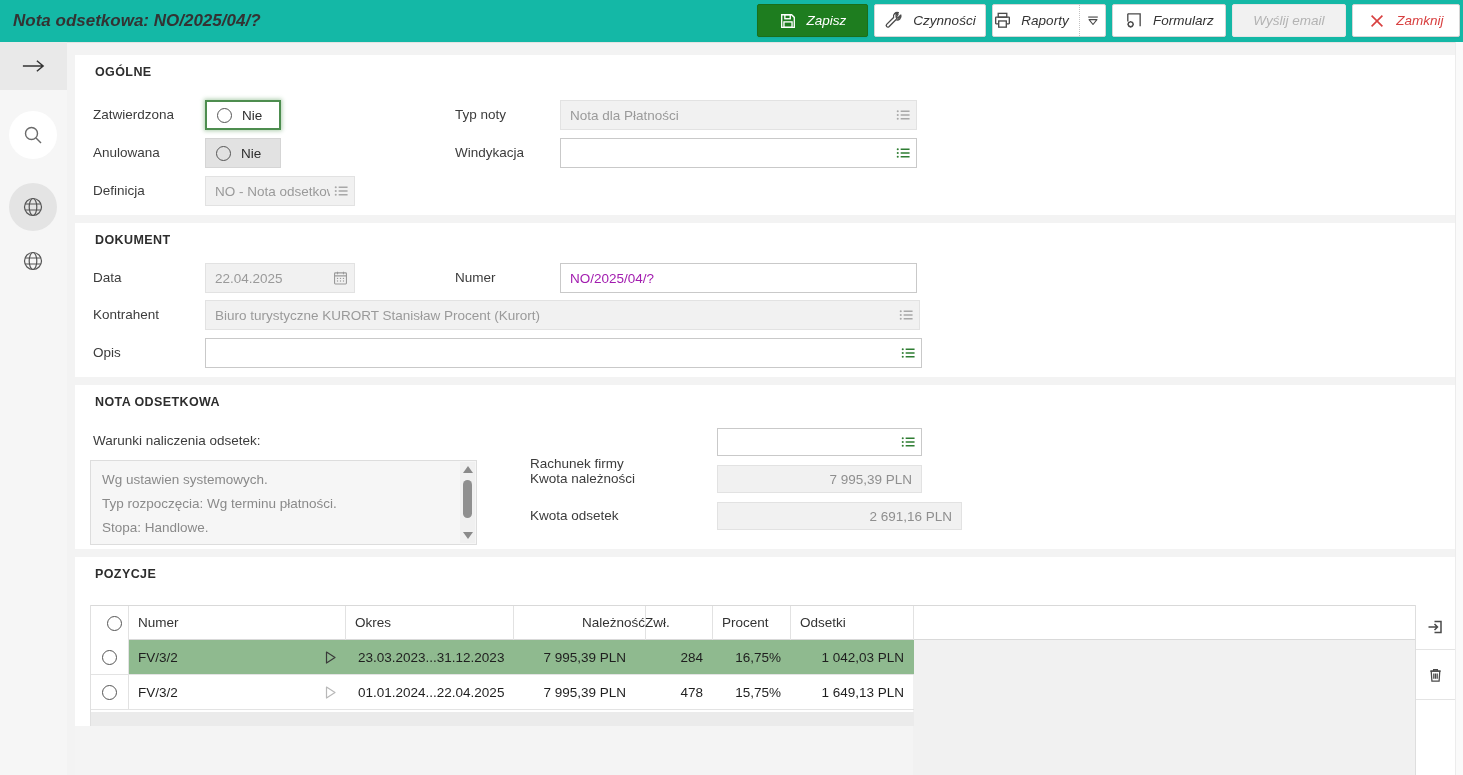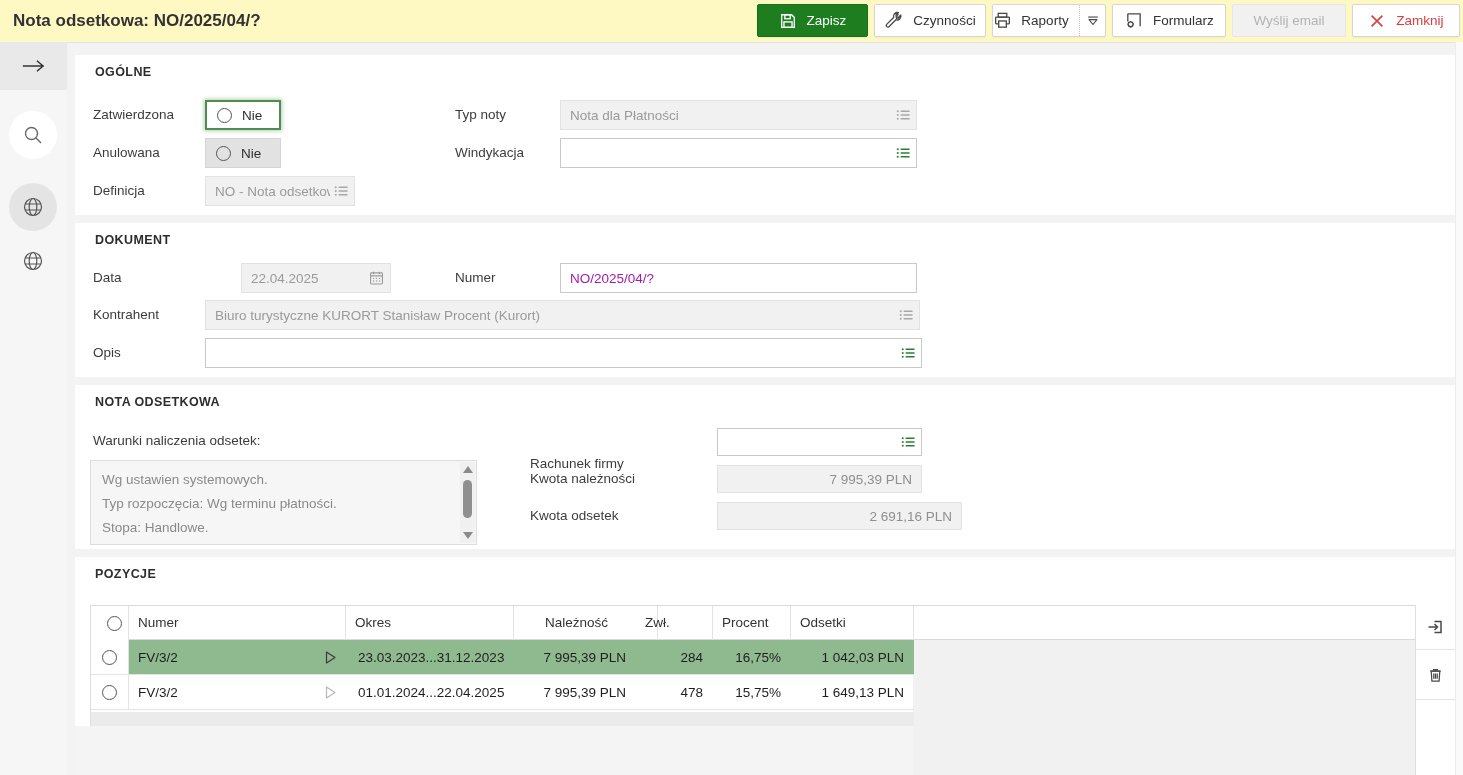--- a/index.html
+++ b/index.html
@@ -1,19 +1,19 @@
 <!DOCTYPE html>
 <html><head>
 <meta charset="utf-8">
 <style>
   html,body{margin:0;padding:0;}
   body{width:1463px;height:775px;position:relative;background:#f3f3f3;
        font-family:"Liberation Sans","DejaVu Sans",sans-serif;overflow:hidden;color:#2e2e2e;}
   
-  .topbar{position:absolute;left:0;top:0;width:1463px;height:42px;background:#fef9c3;border-bottom:1px solid #e3e3e3;}
+  .topbar{position:absolute;left:0;top:0;width:1463px;height:42px;background:#14b8a6;border-bottom:1px solid #e3e3e3;font-style:italic;}
   .page-title{position:absolute;left:13px;top:0;height:42px;line-height:42px;font-size:17px;font-weight:600;color:#333;}
   .toolbar{position:absolute;right:3px;top:4px;height:33px;display:flex;gap:6px;}
   .btn{height:33px;box-sizing:border-box;border:1px solid #d6d6d6;background:#fff;border-radius:2px;
        display:flex;align-items:center;justify-content:center;gap:10px;font-size:13.5px;color:#333;
        box-shadow:0 1px 2px rgba(0,0,0,.05);cursor:pointer;}
   .btn-save{width:111px;background:#1e7d1f;border-color:#1a6f1b;color:#fff;}
   .btn-actions{width:112px;}
   .btn-group{width:114px;padding:0;display:flex;align-items:stretch;}
   .btn-group .seg-main{flex:1;display:flex;align-items:center;justify-content:center;gap:9px;}
   .btn-group .seg-arrow{width:25px;display:flex;align-items:center;justify-content:center;border-left:1px dotted #c2c2c2;}
@@ -249,21 +249,21 @@
           </g>
         </svg>
       </span>
   </div>
 </div>
 
 <div class="panel" id="p-document">
   <div class="sec-title">DOKUMENT</div>
 
   <div class="lbl" style="left:18px;top:40px;">Data</div>
-  <div class="fld ro" style="left:130px;top:40px;width:150px;padding-right:28px;margin-left:36px;">
+  <div class="fld ro" style="left:130px;top:40px;width:150px;padding-right:28px;">
     <span class="truncate">22.04.2025</span>
     <span class="ric">
         <svg width="17" height="17" viewBox="0 0 20 20" fill="none" stroke="#9a9a9a" stroke-width="1.3">
           <rect x="3" y="4" width="14" height="13" rx="1"></rect>
           <path d="M3 7.5h14M6.5 2.5v3M13.5 2.5v3"></path>
           <g fill="#9a9a9a" stroke="none">
             <circle cx="6.5" cy="10.5" r=".8"></circle>
             <circle cx="10" cy="10.5" r=".8"></circle>
             <circle cx="13.5" cy="10.5" r=".8"></circle>
             <circle cx="6.5" cy="13.5" r=".8"></circle>
@@ -360,21 +360,21 @@
   <div class="bgray"></div>
   <div class="rfiller"></div>
 
   <div class="itable">
     <div class="thead">
       <div class="hc selcell cell" style="left:0;width:38px;">
           <span class="circle"></span>
         </div>
       <div class="hc" style="left:38px;width:217px;">Numer</div>
       <div class="hc" style="left:255px;width:168px;">Okres</div>
-      <div class="hc" style="left:445px;width:122px;">Należność</div>
+      <div class="hc" style="left:433px;width:122px;text-align:right;">Należność</div>
       <div class="hc" style="left:545px;width:77px;">Zwł.</div>
       <div class="hc" style="left:622px;width:78px;">Procent</div>
       <div class="hc" style="left:700px;width:123px;">Odsetki</div>
     </div>
 
     <div class="trow selected">
       <div class="cell selcell" style="left:0;width:38px;">
           <span class="circle"></span>
         </div>
       <div class="cell cnum" style="left:38px;width:217px;">

